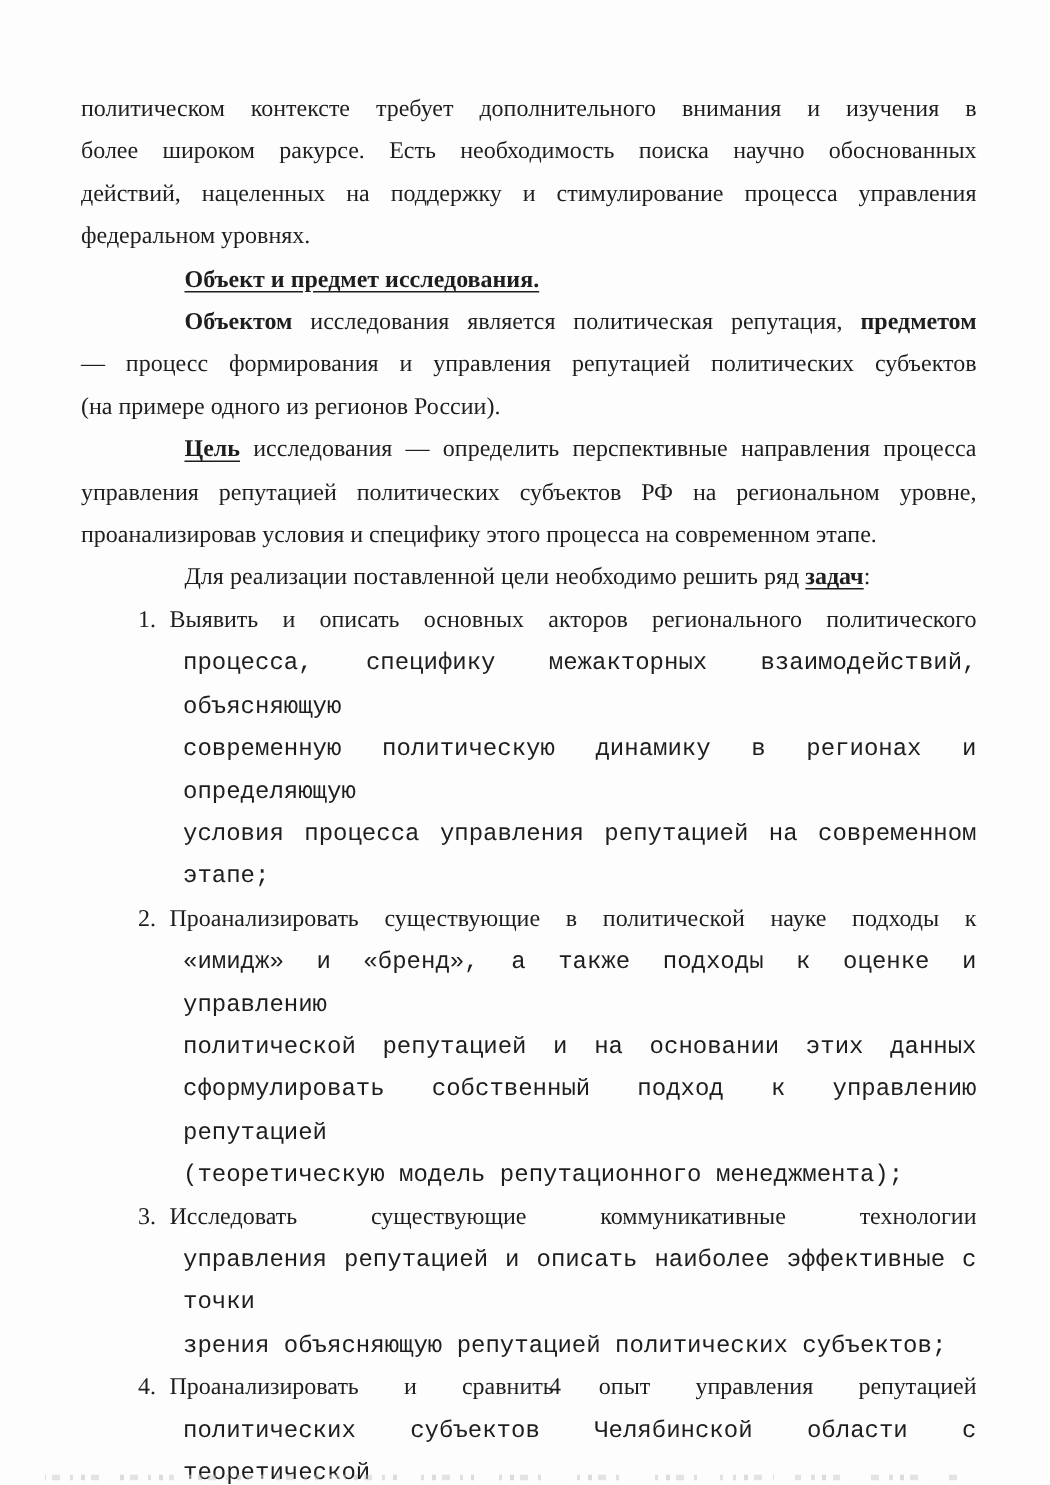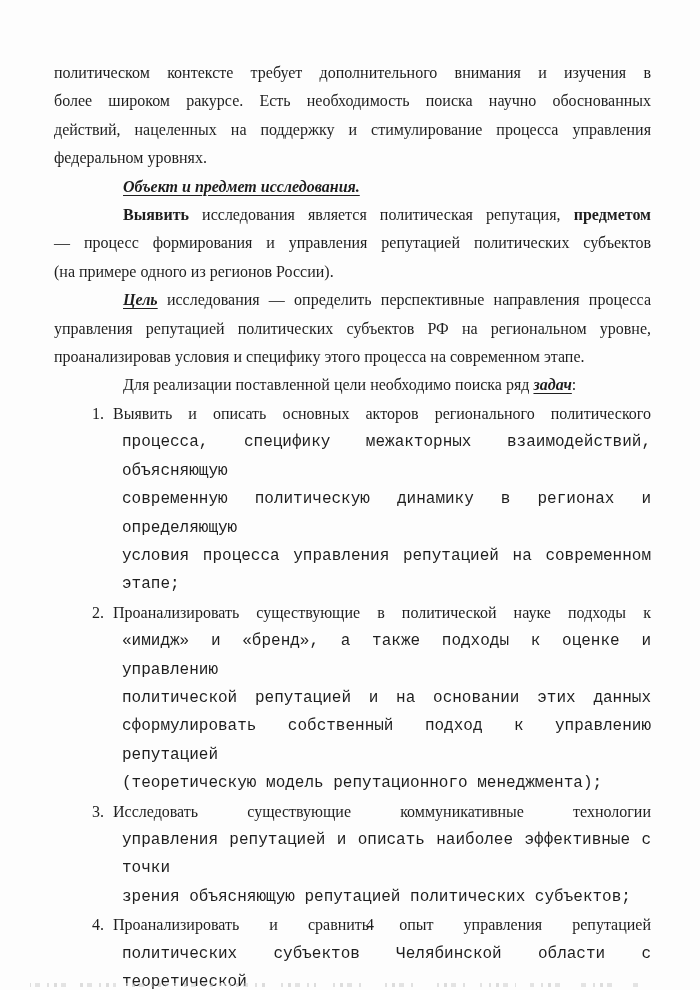--- a/index.html
+++ b/index.html
@@ -35,21 +35,20 @@
     top: 0;
     line-height: 28.4px;
   }
   .li-first { padding-left: 59px; }
   .li-cont  { padding-left: 68px; font-family: Liberation Mono, monospace; }
   .b { font-weight: bold; }
   .u {
     text-decoration: underline;
     text-underline-offset: 3px;
     text-decoration-thickness: 1.3px;
-    font-style: italic;
   }
   .page-number {
     position: absolute;
     top: 911px;
     left: 40px;
     width: 660px;
     text-align: center;
     font-size: 16px;
     line-height: 28.4px;
   }
@@ -75,31 +74,31 @@
       <div class="block p">
         <div class="line just"><span>политическом контексте требует дополнительного внимания и изучения в</span></div>
         <div class="line just"><span>более широком ракурсе. Есть необходимость поиска научно обоснованных</span></div>
         <div class="line just"><span>действий, нацеленных на поддержку и стимулирование процесса управления</span></div>
         <div class="line"><span>федеральном уровнях.</span></div>
       </div>
       <div class="block p">
         <div class="line indent"><span class="b u">Объект и предмет исследования.</span></div>
       </div>
       <div class="block p">
-        <div class="line just indent"><span class="b">Выявить</span><span> исследования является политическая репутация, </span><span class="b">предметом</span></div>
+        <div class="line just indent"><span class="b">Объектом</span><span> исследования является политическая репутация, </span><span class="b">предметом</span></div>
         <div class="line just"><span>— процесс формирования и управления репутацией политических субъектов</span></div>
         <div class="line"><span>(на примере одного из регионов России).</span></div>
       </div>
       <div class="block p">
         <div class="line just indent"><span class="b u">Цель</span><span> исследования — определить перспективные направления процесса</span></div>
         <div class="line just"><span>управления репутацией политических субъектов РФ на региональном уровне,</span></div>
         <div class="line"><span>проанализировав условия и специфику этого процесса на современном этапе.</span></div>
       </div>
       <div class="block p">
-        <div class="line indent"><span>Для реализации поставленной цели необходимо поиска ряд </span><span class="b u">задач</span><span>:</span></div>
+        <div class="line indent"><span>Для реализации поставленной цели необходимо решить ряд </span><span class="b u">задач</span><span>:</span></div>
       </div>
       <div class="block li">
         <span class="marker">1.</span>
         <div class="line just li-first"><span>Выявить и описать основных акторов регионального политического</span></div>
         <div class="line just li-cont"><span>процесса, специфику межакторных взаимодействий, объясняющую</span></div>
         <div class="line just li-cont"><span>современную политическую динамику в регионах и определяющую</span></div>
         <div class="line li-cont"><span>условия процесса управления репутацией на современном этапе;</span></div>
       </div>
       <div class="block li">
         <span class="marker">2.</span>

